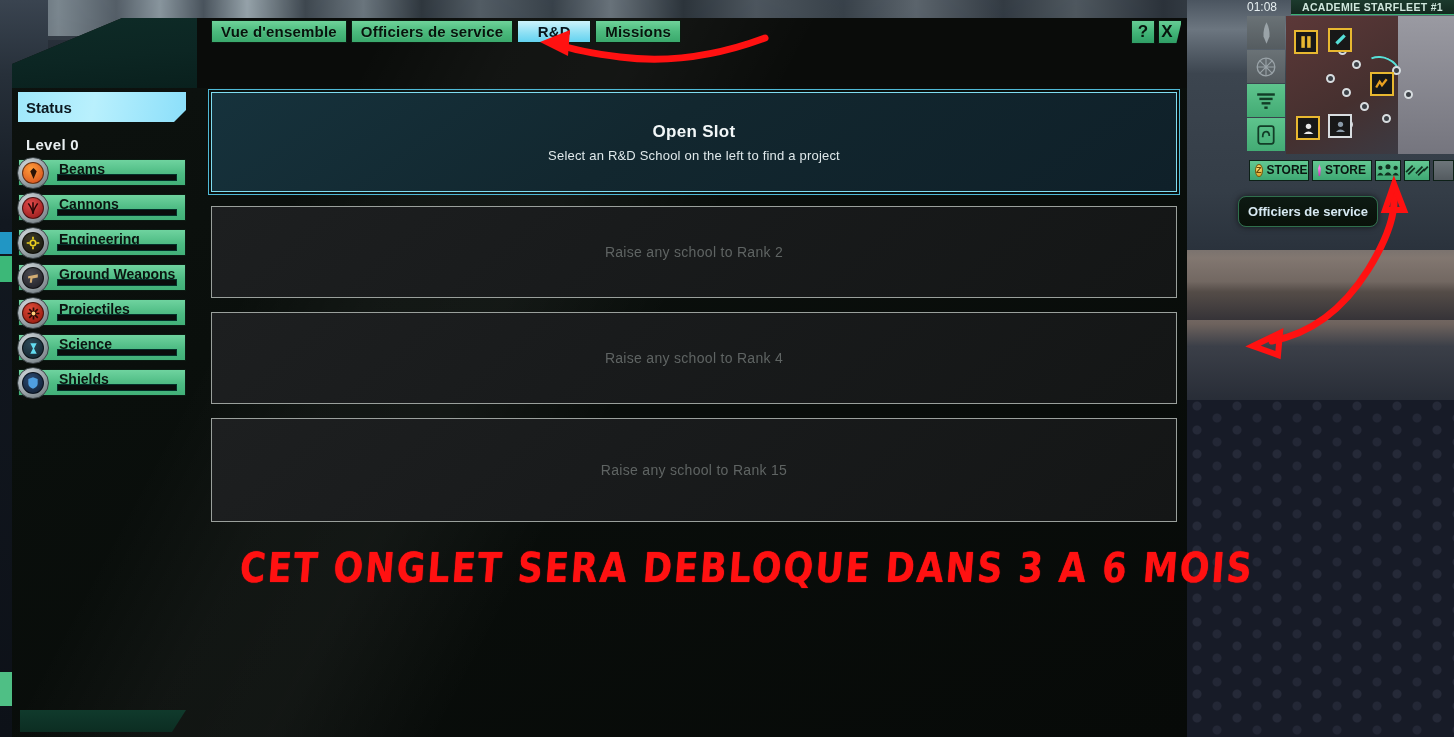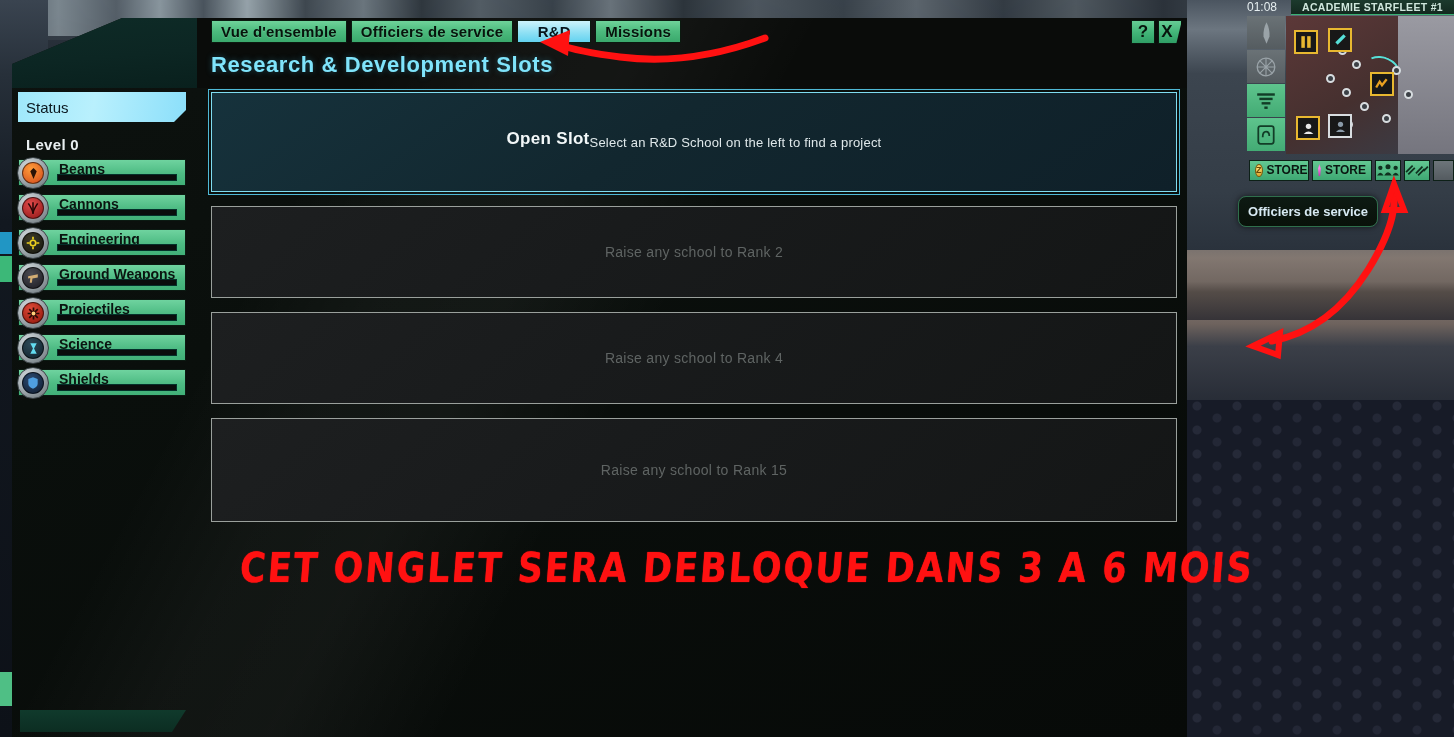--- a/index.html
+++ b/index.html
@@ -131,21 +131,21 @@
 
   
   .sidebar { position: absolute; left: 18px; top: 92px; width: 168px; z-index: 20; }
   .status-head {
     position: relative; width: 168px; height: 30px;
     background: linear-gradient(100deg, #9fe8fb 0%, #b9f0fd 45%, #8bdffa 100%);
     clip-path: polygon(0 0, 168px 0, 168px 18px, 156px 30px, 0 30px);
     display: flex; align-items: center;
   }
   .status-head span {
-    margin-left: 8px; font-size: 15px; font-weight: normal; color: #0b1820;
+    margin-left: 8px; font-size: 15px; font-weight: bold; color: #0b1820;
   }
   .level-label {
     margin: 14px 0 6px 8px; font-size: 15px; font-weight: bold; color: #e8eef0;
     letter-spacing: 0.3px;
   }
   .school {
     position: relative; width: 168px; height: 27px; margin-bottom: 8px;
     background: linear-gradient(180deg, #6fd39f 0%, #4dbb83 55%, #41b078 100%);
     border: 1px solid #0b1a12;
     display: flex; align-items: center; cursor: pointer;
@@ -169,21 +169,21 @@
   .school .pbar {
     position: absolute; left: 38px; bottom: 4px; width: 120px; height: 7px;
     background: #0a0d0c; border: 1px solid #05302a;
   }
   .school .pbar i { display:block; height: 100%; background: #3ad08c; }
 
   
   .slots { position: absolute; left: 211px; top: 92px; width: 966px; z-index: 20; }
   .slot {
     position: relative; width: 966px;
-    display: flex; flex-direction: row; align-items: center; justify-content: center;
+    display: flex; flex-direction: column; align-items: center; justify-content: center;
     margin-bottom: 14px;
   }
   .slot.open {
     height: 100px;
     background: linear-gradient(145deg, #16323c 0%, #12272f 45%, #0f2029 100%);
     border: 1px solid #7fdcf0;
     outline: 1px solid #4fb9d6; outline-offset: 2px;
     cursor: pointer;
   }
   .slot.locked {
@@ -321,21 +321,20 @@
     <div class="tab">Officiers de service</div>
     <div class="tab active">R&amp;D</div>
     <div class="tab">Missions</div>
   </div>
 
   <div class="winbtns">
     <div class="winbtn">?</div>
     <div class="winbtn close">X</div>
   </div>
 
-  <div class="page-title">Research &amp; Development Slots</div>
 
   <div class="sidebar">
     <div class="status-head">
       <span>Status</span>
     </div>
     <div class="level-label">Level 0</div>
 
     <div class="school">
       <span class="medal">
         <span class="core" style="background:radial-gradient(circle at 40% 30%,#ff9c3a,#d2491a);">

